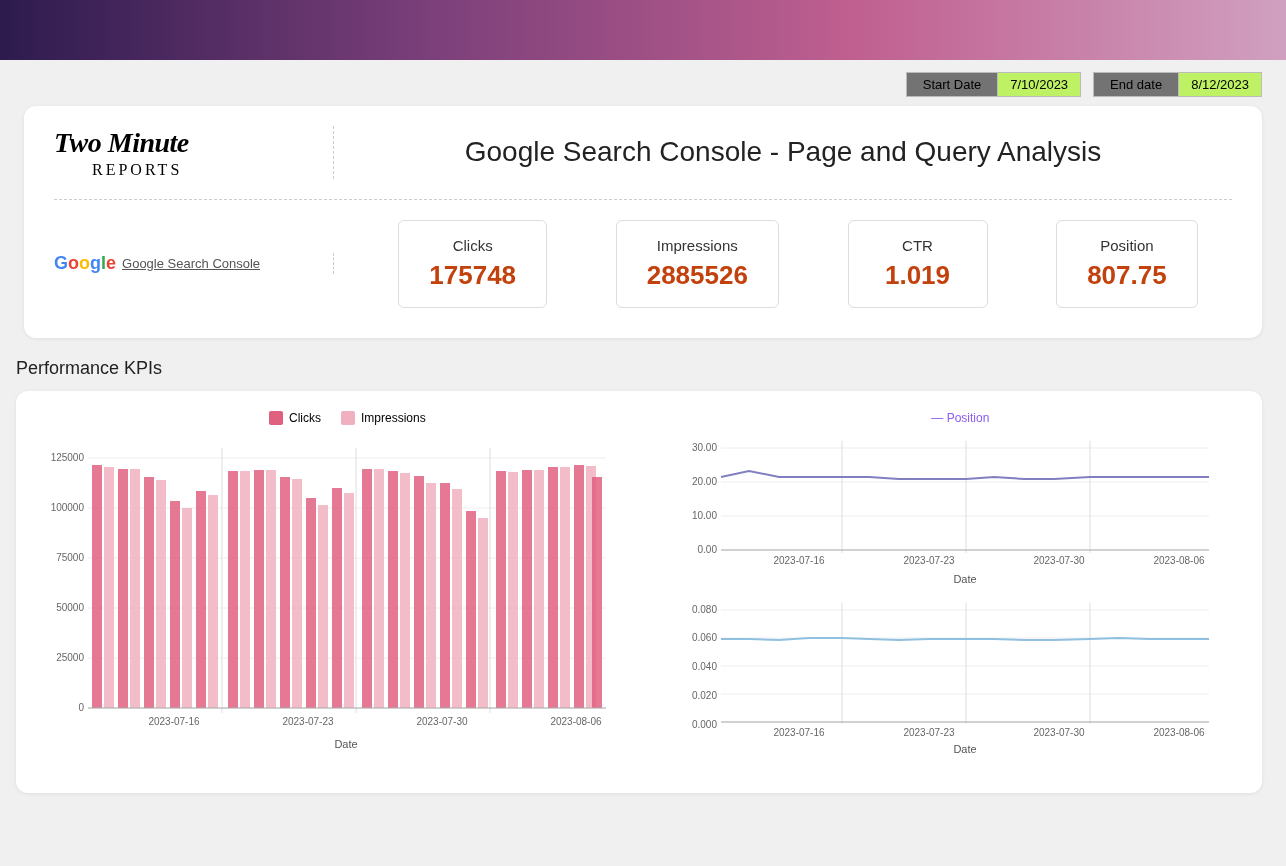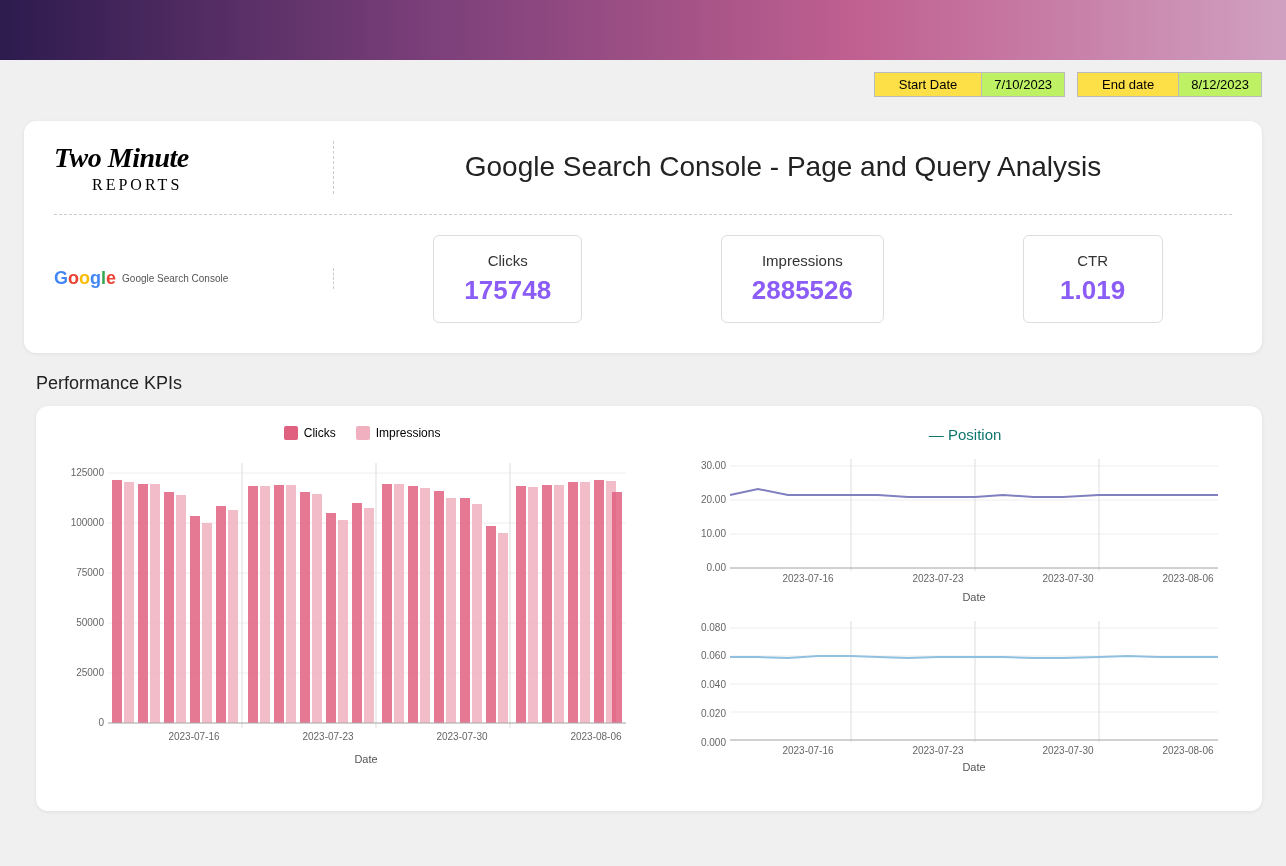--- a/index.html
+++ b/index.html
@@ -18,37 +18,37 @@
     }
 
     .date-bar {
       display: flex;
       justify-content: flex-end;
       padding: 0 24px 8px 0;
       font-size: 13px;
     }
     .date-bar .date-label {
       border: 1px solid #bbb;
-      padding: 4px 24px;
-      background: #fde047;
+      padding: 4px 16px;
+      background: #737373;
     }
     .date-bar .date-value {
       border: 1px solid #bbb;
       border-left: none;
       padding: 4px 12px;
       background: #bef264;
     }
     .date-bar .date-sep {
       width: 12px;
     }
 
     .main-card {
       background: #fff;
       border-radius: 12px;
-      margin: 16px 24px 20px 24px;
+      margin: 1px 24px 20px 24px;
       padding: 20px 30px 30px 30px;
       box-shadow: 0 1px 4px rgba(0,0,0,0.07);
     }
 
     .header-row {
       display: flex;
       align-items: center;
     }
 
     .logo-section {
@@ -115,21 +115,21 @@
     .google-sc-logo {
       display: flex;
       align-items: center;
       gap: 4px;
       font-size: 14px;
     }
     .g-blue { color: #4285F4; }
     .g-red { color: #EA4335; }
     .g-yellow { color: #FBBC04; }
     .g-green { color: #34A853; }
-    .sc-text { color: #555; font-size: 10px; margin-left: 2px; }
+    .sc-text { color: #555; font-size: 13px; margin-left: 2px; text-decoration: underline; }
 
     .kpi-cards {
       display: flex;
       flex: 1;
       justify-content: space-around;
       padding-left: 30px;
     }
 
     .kpi-card {
       border: 1px solid #ddd;
@@ -139,25 +139,25 @@
       min-width: 140px;
     }
     .kpi-card .kpi-label {
       font-size: 15px;
       color: #333;
       margin-bottom: 6px;
     }
     .kpi-card .kpi-value {
       font-size: 26px;
       font-weight: 600;
-      color: #8b5cf6;
+      color: #c2410c;
     }
 
     .performance-section {
-      padding: 0 24px 20px 36px;
+      padding: 0 24px 20px 16px;
     }
     .performance-title {
       font-size: 18px;
       color: #222;
       margin-bottom: 12px;
     }
 
     .charts-outer-card {
       background: #fff;
       border-radius: 12px;
@@ -174,22 +174,22 @@
       flex: 1.05;
     }
     .chart-right {
       flex: 0.95;
       display: flex;
       flex-direction: column;
       gap: 10px;
     }
 
     .chart-title {
-      font-size: 15px;
-      color: #0f766e;
+      font-size: 12px;
+      color: #8b5cf6;
       text-align: center;
       margin-bottom: 8px;
     }
 
     .legend {
       display: flex;
       justify-content: center;
       gap: 20px;
       margin-bottom: 8px;
     }
@@ -257,20 +257,24 @@
         <div class="kpi-label">Clicks</div>
         <div class="kpi-value">175748</div>
       </div>
       <div class="kpi-card">
         <div class="kpi-label">Impressions</div>
         <div class="kpi-value">2885526</div>
       </div>
       <div class="kpi-card">
         <div class="kpi-label">CTR</div>
         <div class="kpi-value">1.019</div>
+      </div>
+      <div class="kpi-card">
+        <div class="kpi-label">Position</div>
+        <div class="kpi-value">807.75</div>
       </div>
     </div>
   </div>
 </div>
 
 <div class="performance-section">
   <div class="performance-title">Performance KPIs</div>
 
   <div class="charts-outer-card">
     <div class="charts-row">

